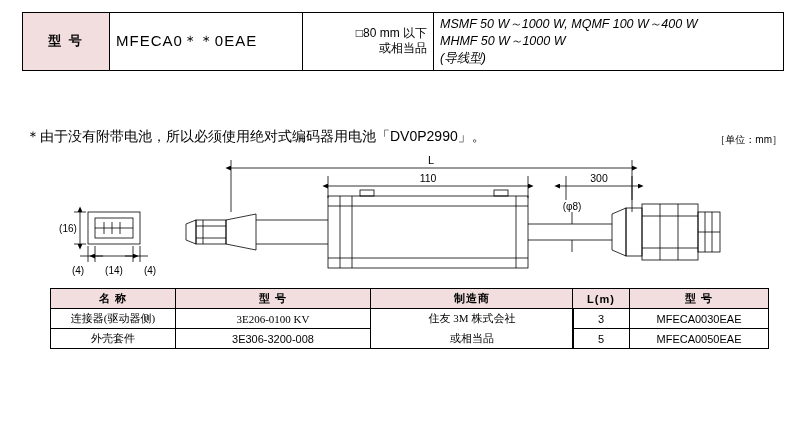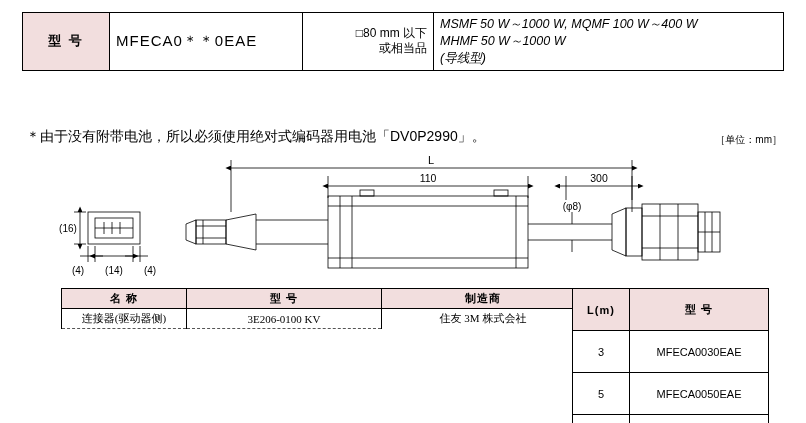--- a/index.html
+++ b/index.html
@@ -66,21 +66,21 @@
   }
 
   
   .drawing{
     position:absolute;left:0;top:140px;width:806px;height:140px;
   }
   .drawing svg{display:block;}
 
   
   .parts-table{
-    position:absolute;left:61px;top:288px;width:508px;
+    position:absolute;left:50px;top:288px;width:508px;
     border-collapse:collapse;
     table-layout:fixed;
   }
   .parts-table th,.parts-table td{
     border:1px solid #000;
     font-size:11px;
     text-align:center;
     padding:1px 2px;
     height:17px;
   }
@@ -98,21 +98,21 @@
 
   .len-table{
     position:absolute;left:572px;top:288px;width:186px;
     border-collapse:collapse;
     table-layout:fixed;
   }
   .len-table th,.len-table td{
     border:1px solid #000;
     font-size:11px;
     text-align:center;
-    padding:12px 2px;
+    padding:1px 2px;
     height:17px;
   }
   .len-table th{
     background:#f2dede;
     font-weight:bold;
     letter-spacing:1px;
   }
   .len-table .l1{width:52px;}
   .len-table .l2{width:134px;}
 </style>
@@ -244,37 +244,38 @@
         <tr>
       <th class="c1">名 称</th>
       <th class="c2">型 号</th>
       <th class="c3">制造商</th>
     </tr>
     <tr>
       <td class="dashed-b">连接器(驱动器侧)</td>
       <td class="dashed-b">3E206-0100 KV</td>
       <td class="no-b">住友 3M 株式会社</td>
     </tr>
+    <tr>
+      <td>外壳套件</td>
+      <td>3E306-3200-008</td>
+      <td class="no-t">或相当品</td>
+    </tr>
   </tbody>
     </table>
 
   <table class="len-table">
     <tbody>
         <tr>
       <th class="l1">L(m)</th>
       <th class="l2">型 号</th>
     </tr>
     <tr>
       <td>3</td>
       <td>MFECA0030EAE</td>
     </tr>
     <tr>
       <td>5</td>
       <td>MFECA0050EAE</td>
     </tr>
-    <tr>
-      <td>20</td>
-      <td>MFECA0200EAE</td>
-    </tr>
   </tbody>
     </table>
 
 </div>
 
 </body></html>

